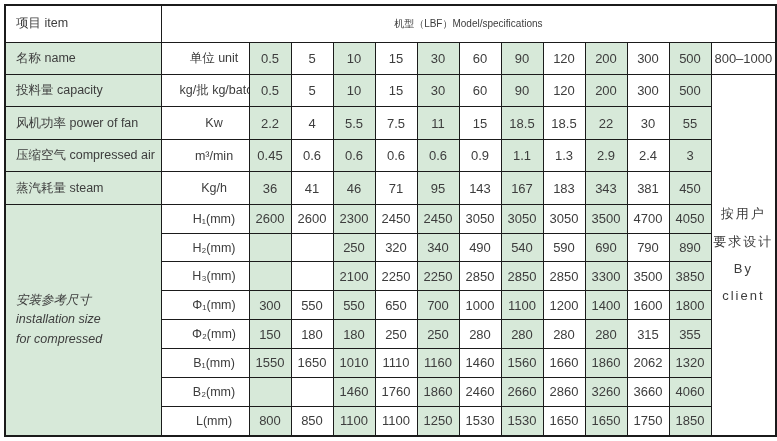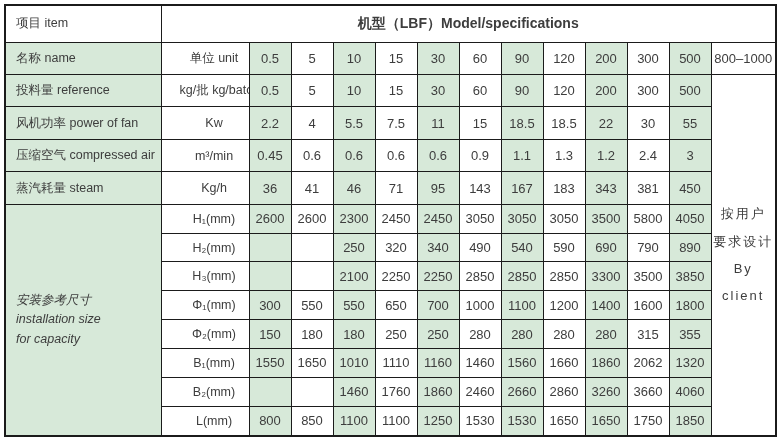--- a/index.html
+++ b/index.html
@@ -28,21 +28,21 @@
     overflow: hidden;
     white-space: nowrap;
   }
   td.green { background: #d7e9d9; }
   tr.header-row { height: 37px; }
   td.item-header, td.label-cell {
     text-align: left;
     padding-left: 10px;
     font-size: 12.5px;
   }
-  td.model-header { font-size: 14px; font-weight: bold; }
+  td.model-header { font-size: 10px; }
   td.unit-cell { font-size: 12.5px; padding-left: 18px; }
   td.install-label {
     line-height: 1.55;
     white-space: normal;
     font-style: italic;
   }
   td.by-client {
     font-size: 13px;
     line-height: 2.1;
     letter-spacing: 2px;
@@ -85,21 +85,21 @@
         <td class="val green">30</td>
         <td class="val">60</td>
         <td class="val green">90</td>
         <td class="val">120</td>
         <td class="val green">200</td>
         <td class="val">300</td>
         <td class="val green">500</td>
         <td>800–1000</td>
       </tr>
       <tr>
-        <td class="label-cell green">投料量 reference</td>
+        <td class="label-cell green">投料量 capacity</td>
         <td class="unit-cell">kg/批 kg/batch</td>
         <td class="val green">0.5</td>
         <td class="val">5</td>
         <td class="val green">10</td>
         <td class="val">15</td>
         <td class="val green">30</td>
         <td class="val">60</td>
         <td class="val green">90</td>
         <td class="val">120</td>
         <td class="val green">200</td>
@@ -130,21 +130,21 @@
         <td class="label-cell green">压缩空气 compressed air</td>
         <td class="unit-cell">m³/min</td>
         <td class="val green">0.45</td>
         <td class="val">0.6</td>
         <td class="val green">0.6</td>
         <td class="val">0.6</td>
         <td class="val green">0.6</td>
         <td class="val">0.9</td>
         <td class="val green">1.1</td>
         <td class="val">1.3</td>
-        <td class="val green">1.2</td>
+        <td class="val green">2.9</td>
         <td class="val">2.4</td>
         <td class="val green">3</td>
       </tr>
       <tr>
         <td class="label-cell green">蒸汽耗量 steam</td>
         <td class="unit-cell">Kg/h</td>
         <td class="val green">36</td>
         <td class="val">41</td>
         <td class="val green">46</td>
         <td class="val">71</td>
@@ -153,33 +153,33 @@
         <td class="val green">167</td>
         <td class="val">183</td>
         <td class="val green">343</td>
         <td class="val">381</td>
         <td class="val green">450</td>
       </tr>
       <tr>
         <td class="label-cell green install-label" rowspan="8">
           <div>安装参考尺寸</div>
           <div>installation size</div>
-          <div>for capacity</div>
+          <div>for compressed</div>
         </td>
         <td class="unit-cell">H₁(mm)</td>
         <td class="val green">2600</td>
         <td class="val">2600</td>
         <td class="val green">2300</td>
         <td class="val">2450</td>
         <td class="val green">2450</td>
         <td class="val">3050</td>
         <td class="val green">3050</td>
         <td class="val">3050</td>
         <td class="val green">3500</td>
-        <td class="val">5800</td>
+        <td class="val">4700</td>
         <td class="val green">4050</td>
       </tr>
       <tr>
         <td class="unit-cell">H₂(mm)</td>
         <td class="val green"></td>
         <td class="val"></td>
         <td class="val green">250</td>
         <td class="val">320</td>
         <td class="val green">340</td>
         <td class="val">490</td>

